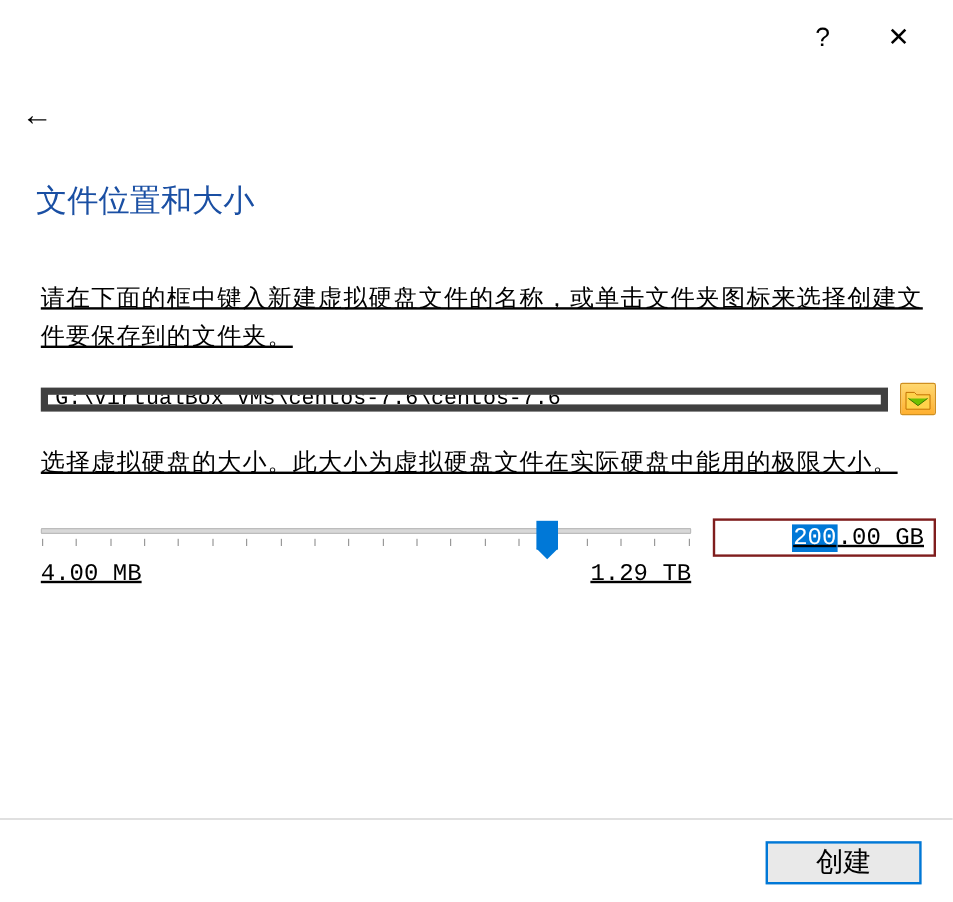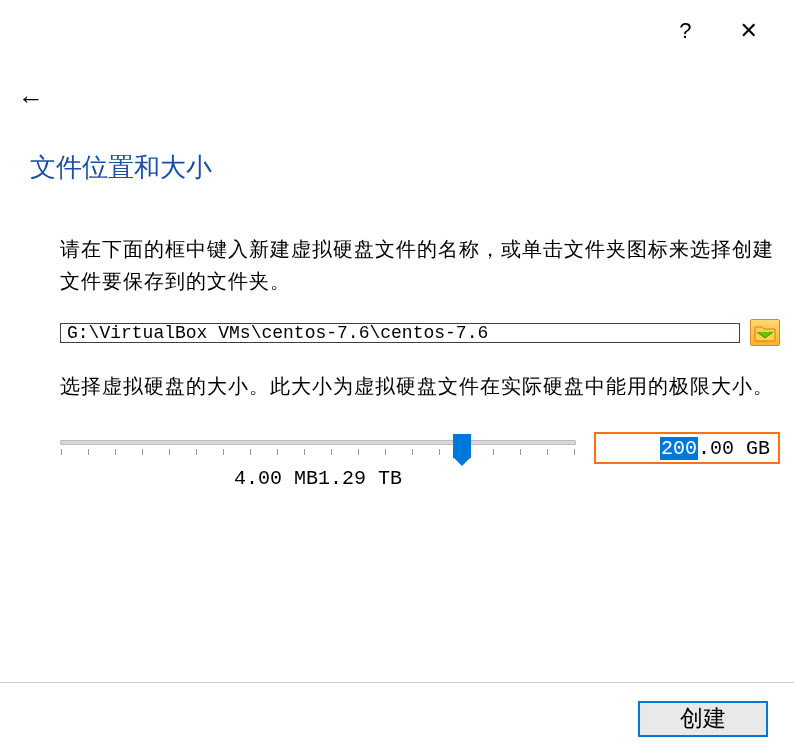--- a/index.html
+++ b/index.html
@@ -45,39 +45,40 @@
       left: 30px;
       right: 14px;
     }
     .section-title {
       font-size: 26px;
       color: #1a4fa3;
       font-weight: 400;
       margin-bottom: 48px;
     }
     .body-inner {
-      margin-left: 30px;
+      margin-left: 4px;
+      text-decoration: underline;
     }
     .description {
       font-size: 20px;
       color: #000;
       line-height: 1.6;
       margin-bottom: 22px;
       letter-spacing: 1px;
     }
     .path-row {
       display: flex;
       align-items: center;
       gap: 10px;
       margin-bottom: 24px;
     }
     .path-input {
       flex: 1;
       height: 20px;
-      border: 1px solid #404040;
+      border: 6px solid #404040;
       font-family: "Courier New", monospace;
       font-size: 18px;
       padding: 2px 6px;
       background: #fff;
     }
     .folder-btn {
       width: 30px;
       height: 27px;
       border: 1px solid #d09020;
       background: linear-gradient(#ffd870 0%, #ffb030 100%);
@@ -137,29 +138,29 @@
       display: flex;
       justify-content: space-between;
       margin-top: 4px;
       font-size: 10px;
       color: #888;
       padding: 0 1px;
     }
     .ticks span { width: 1px; height: 6px; background: #999; display: block; }
     .slider-labels {
       display: flex;
-      justify-content: center;
+      justify-content: space-between;
       font-family: "Courier New", monospace;
       font-size: 20px;
       margin-top: 12px;
     }
     .size-input {
       width: 186px;
       height: 32px;
-      border: 2px solid #f97316;
+      border: 2px solid #7f1d1d;
       font-family: "Courier New", monospace;
       font-size: 20px;
       text-align: right;
       padding: 2px 8px;
       background: #fff;
       display: flex;
       align-items: center;
       justify-content: flex-end;
     }
     .size-input .sel {

